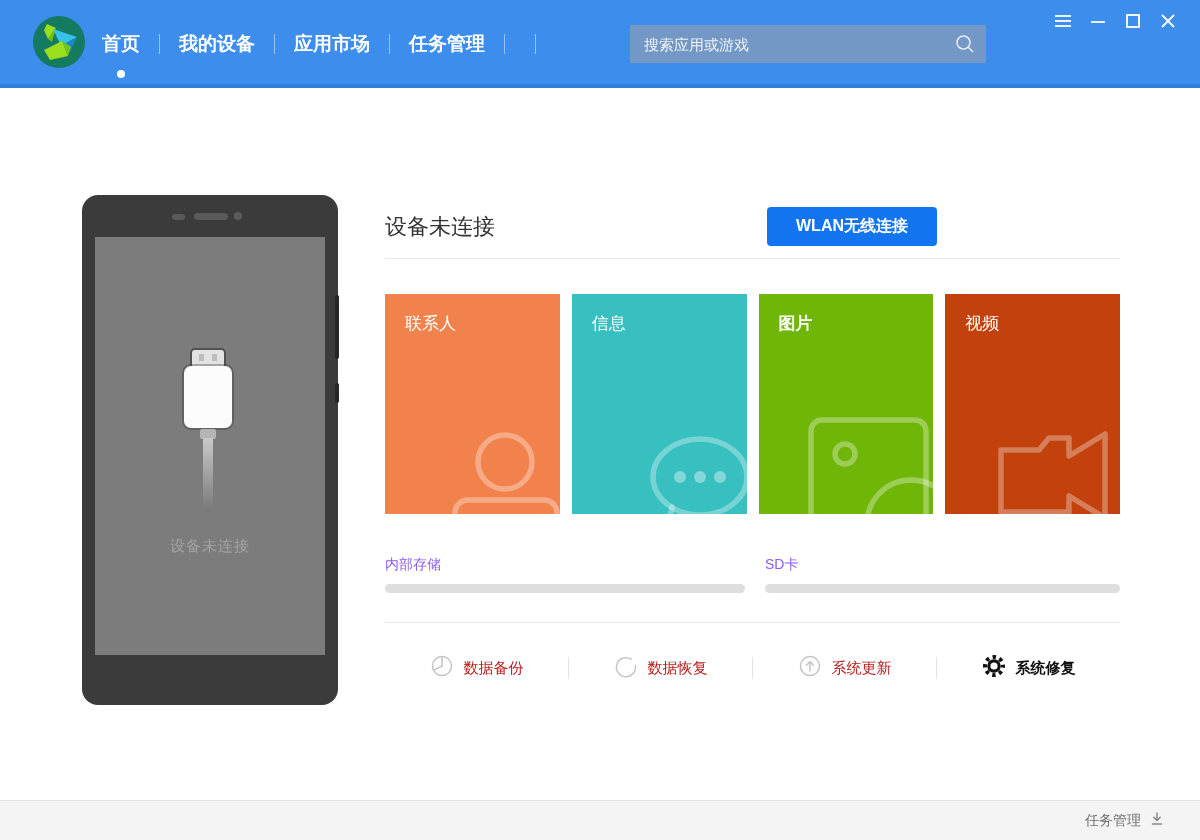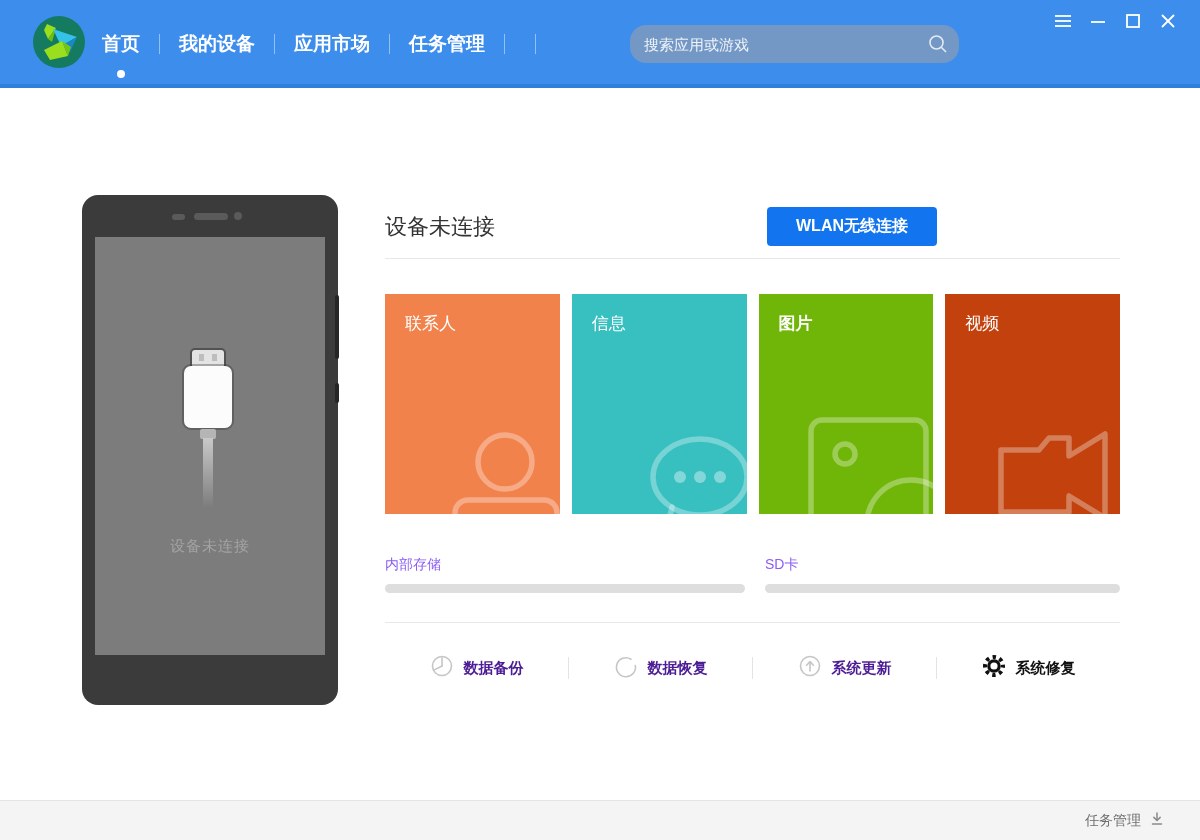--- a/index.html
+++ b/index.html
@@ -12,22 +12,22 @@
     background:#3d8ded; border-bottom:4px solid #2f80da; }
   .logo { position:absolute; left:33px; top:16px; width:52px; height:52px; }
   .nav { position:absolute; left:98px; top:0; height:88px; display:flex; align-items:center; }
   .nav-item { position:relative; color:#fff; font-size:19px; font-weight:700;
     padding:0 4px; cursor:pointer; white-space:nowrap; height:88px;
     display:flex; align-items:center; }
   .nav-item .dot { position:absolute; left:50%; transform:translateX(-50%);
     bottom:10px; width:8px; height:8px; border-radius:50%; background:#fff; display:none; }
   .nav-item.active .dot { display:block; }
   .nav-sep { width:1px; height:20px; background:rgba(255,255,255,.45); margin:0 15px; }
-  .search { position:absolute; left:630px; top:25px; width:329px; height:38px;
-    background:#7498c6; border-radius:16px; }
+  .search { position:absolute; left:630px; top:25px; width:356px; height:38px;
+    background:#7498c6; border-radius:0; }
   .search input { position:absolute; left:0; top:0; width:100%; height:100%;
     background:transparent; border:none; outline:none; color:#fff;
     font-size:15px; padding:0 40px 0 14px; font-family:inherit; }
   .search input::placeholder { color:rgba(255,255,255,.88); }
   .search .mag { position:absolute; right:10px; top:8px; }
   .win-controls { position:absolute; right:22px; top:11px; display:flex; gap:15px; }
   .win-controls .wc { width:20px; height:20px; cursor:pointer; }
 
   
   .phone { position:absolute; left:82px; top:195px; width:256px; height:510px;
@@ -79,21 +79,21 @@
   .storage-label { position:absolute; top:556px; font-size:14px; color:#8b5cf6; }
   .sl-0 { left:385px; } .sl-1 { left:765px; }
   .storage-bar { position:absolute; top:584px; height:9px; background:#dedede;
     border-radius:5px; }
   .sb-0 { left:385px; width:360px; } .sb-1 { left:765px; width:355px; }
 
   .actions { position:absolute; left:385px; top:645px; width:735px; height:46px;
     display:flex; align-items:center; }
   .action { flex:1; display:flex; align-items:center; justify-content:center;
     gap:10px; cursor:pointer; }
-  .action .a-label { font-size:15px; color:#4c1d95; white-space:nowrap;font-weight:bold; }
+  .action .a-label { font-size:15px; color:#b91c1c; white-space:nowrap; }
   .action.enabled .a-label { color:#111; font-weight:700; }
   .action-sep { width:1px; height:22px; background:#e3e3e3; }
 
   
   .statusbar { position:absolute; left:0; top:800px; width:1200px; height:40px;
     background:#f4f4f4; border-top:1px solid #e4e4e4;font-family:Liberation Mono, monospace; }
   .task { position:absolute; right:34px; top:0; height:40px; display:flex;
     align-items:center; gap:7px; cursor:pointer; }
   .task .t-label { font-size:14px; color:#6f6f6f; }
 </style>

